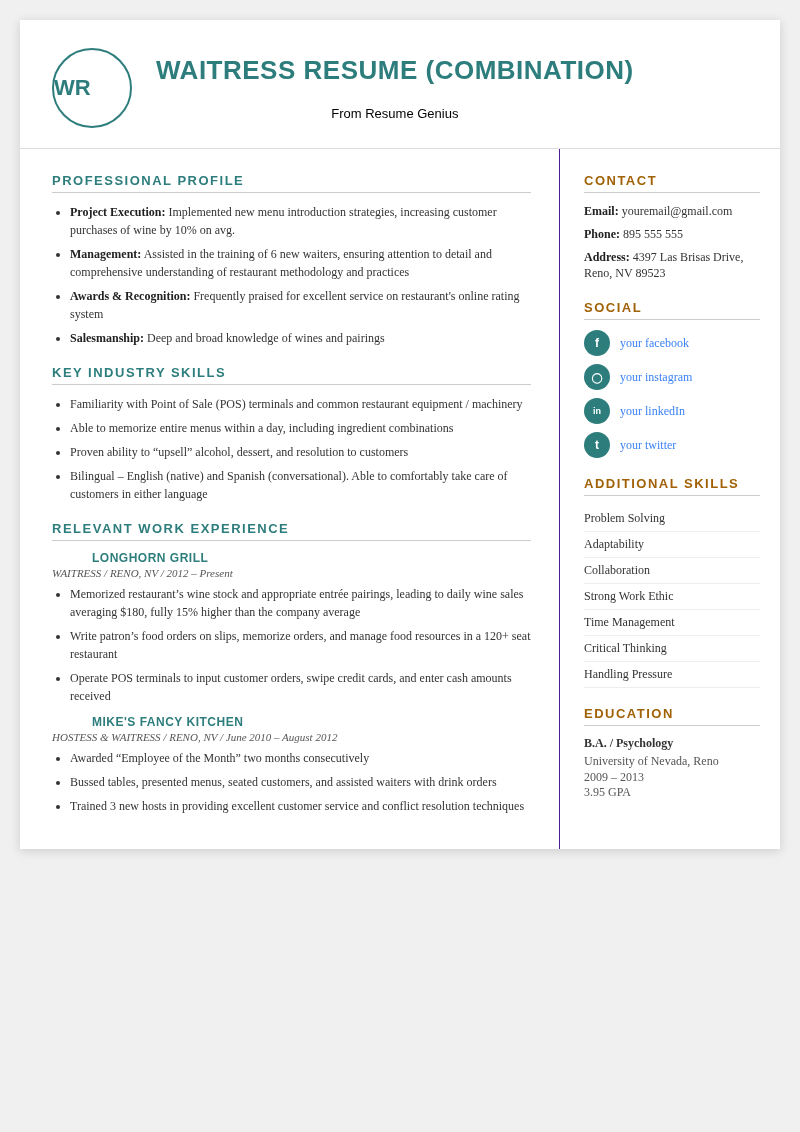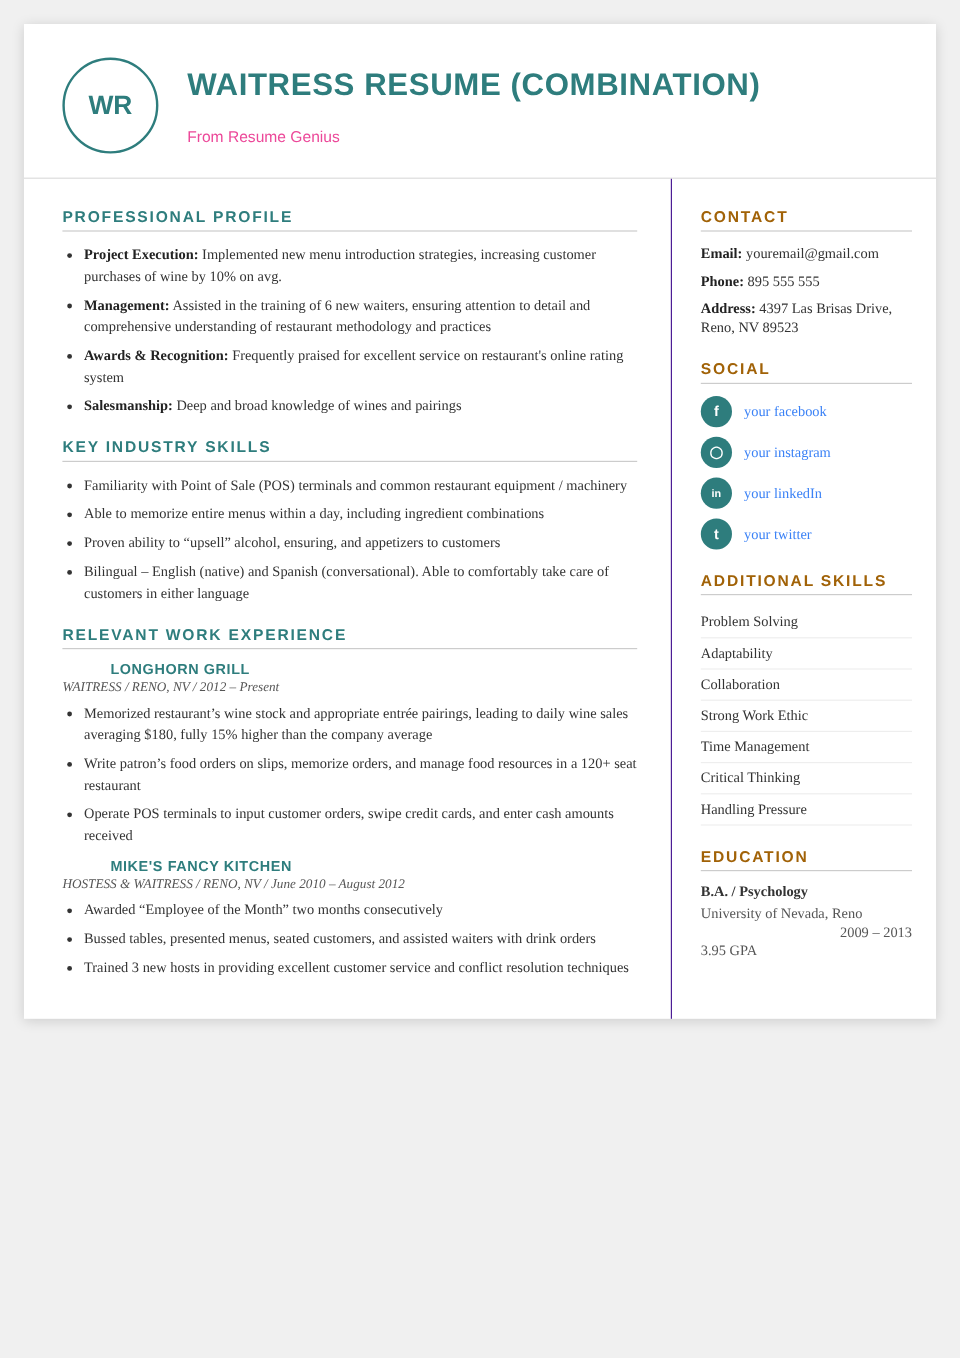--- a/index.html
+++ b/index.html
@@ -24,42 +24,42 @@
       padding: 28px 32px 20px 32px;
       border-bottom: 1px solid #ddd;
     }
     .avatar-circle {
       width: 80px;
       height: 80px;
       border-radius: 50%;
       border: 2px solid #2e7d7d;
       display: flex;
       align-items: center;
-      justify-content: center;
       flex-shrink: 0;
       margin-right: 24px;
     }
     .avatar-initials {
       font-size: 22px;
       color: #2e7d7d;
       font-weight: bold;
       font-family: Arial, sans-serif;
     }
     .header-text h1 {
       font-family: Arial, sans-serif;
       font-size: 26px;
       color: #2e7d7d;
       font-weight: bold;
       letter-spacing: 0.5px;
     }
     .header-text p {
       font-size: 13px;
-      color: #ec4899;
+      color: #000000;
       margin-top: 20px;
       font-family: Arial, sans-serif;
+      text-align: center;
     }
     
     .body {
       display: flex;
     }
     
     .left-col {
       flex: 1;
       padding: 24px 28px 28px 32px;
       border-right: 1px solid #4c1d95;
@@ -191,21 +191,20 @@
     }
     .edu-school {
       font-size: 12px;
       color: #555;
       line-height: 1.4;
       margin-top: 2px;
     }
     .edu-year {
       font-size: 12px;
       color: #555;
-      text-align: right;
     }
     .edu-gpa {
       font-size: 12px;
       color: #555;
     }
   </style>
 </head>
 <body>
 
 <div class="page">
@@ -229,21 +228,21 @@
         <li><b>Project Execution:</b> Implemented new menu introduction strategies, increasing customer purchases of wine by 10% on avg.</li>
         <li><b>Management:</b> Assisted in the training of 6 new waiters, ensuring attention to detail and comprehensive understanding of restaurant methodology and practices</li>
         <li><b>Awards &amp; Recognition:</b> Frequently praised for excellent service on restaurant's online rating system</li>
         <li><b>Salesmanship:</b> Deep and broad knowledge of wines and pairings</li>
       </ul>
 
       <div class="section-title">KEY INDUSTRY SKILLS</div>
       <ul>
         <li>Familiarity with Point of Sale (POS) terminals and common restaurant equipment / machinery</li>
         <li>Able to memorize entire menus within a day, including ingredient combinations</li>
-        <li>Proven ability to “upsell” alcohol, ensuring, and appetizers to customers</li>
+        <li>Proven ability to “upsell” alcohol, dessert, and resolution to customers</li>
         <li>Bilingual – English (native) and Spanish (conversational). Able to comfortably take care of customers in either language</li>
       </ul>
 
       <div class="section-title">RELEVANT WORK EXPERIENCE</div>
 
       <div class="company-name">LONGHORN GRILL</div>
       <div class="job-title">WAITRESS  /  RENO, NV  /  2012 – Present</div>
       <ul>
         <li>Memorized restaurant’s wine stock and appropriate entrée pairings, leading to daily wine sales averaging $180, fully 15% higher than the company average</li>
         <li>Write patron’s food orders on slips, memorize orders, and manage food resources in a 120+ seat restaurant</li>

